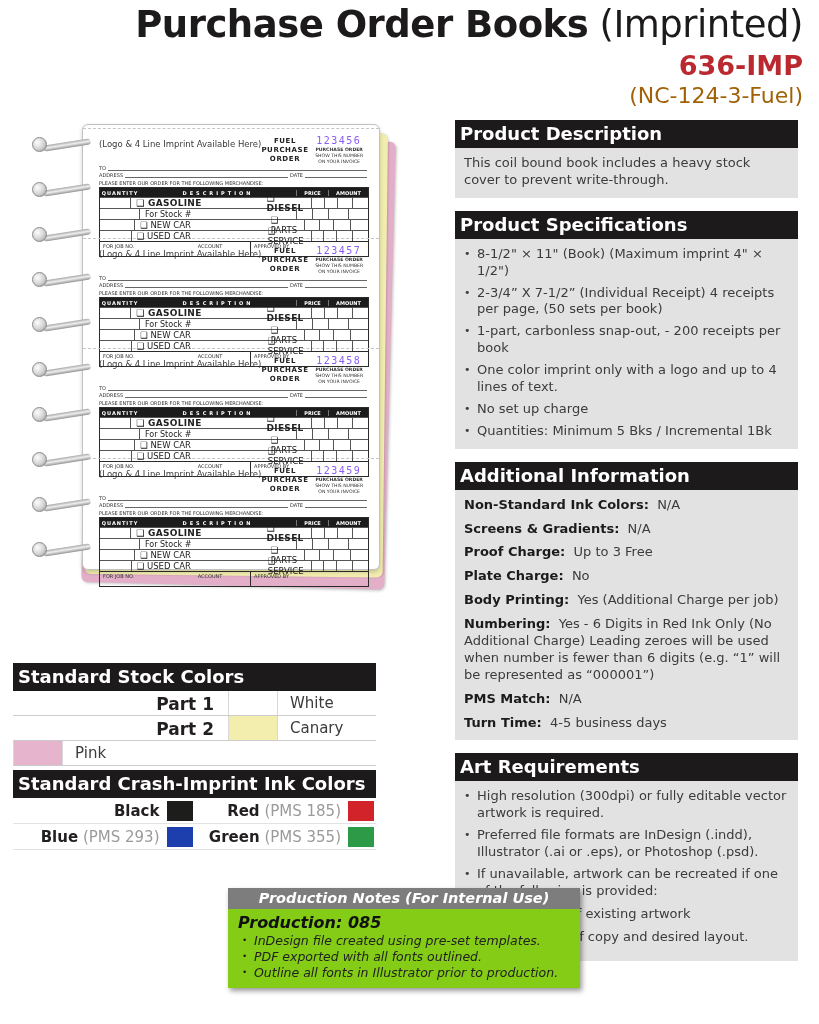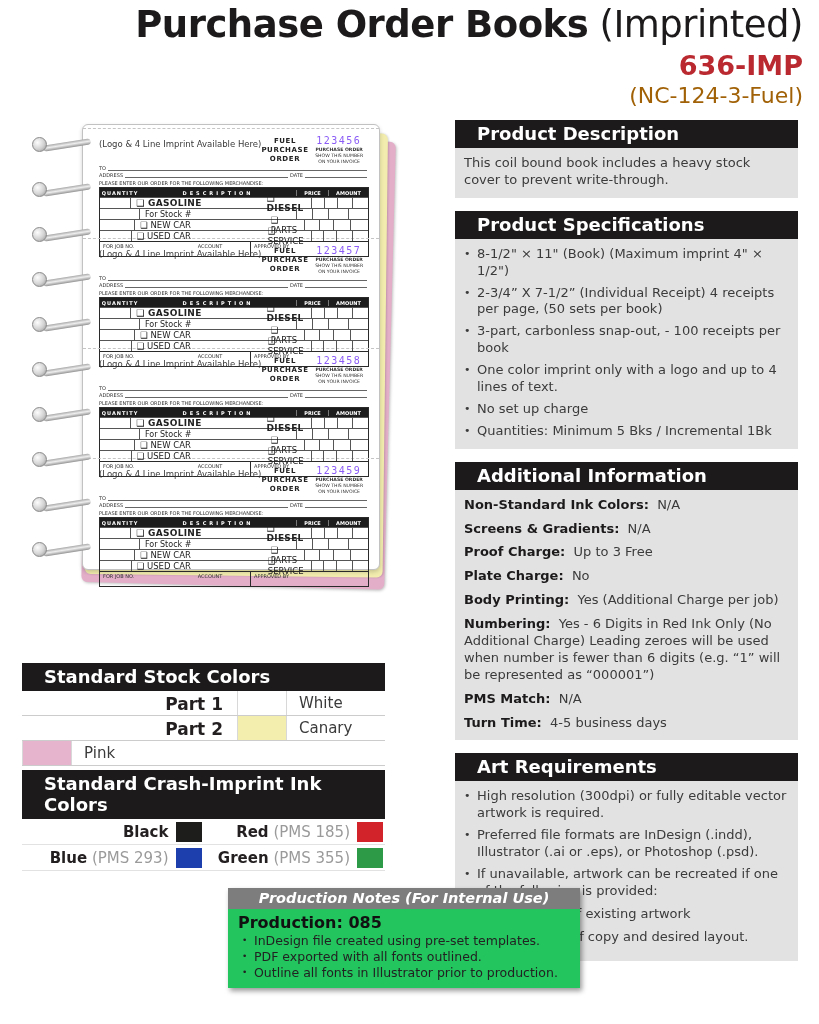--- a/index.html
+++ b/index.html
@@ -10,52 +10,52 @@
   .hdr { position:absolute; top:4px; left:0; right:16px; text-align:right; }
   .hdr h1 { font-size:37px; line-height:1.15; letter-spacing:-0.5px; }
   .t-bold { font-weight:bold; color:#1c1a1b; }
   .t-light { font-weight:normal; color:#1c1a1b; }
   .code { font-size:27px; font-weight:bold; color:#b9292f; margin-top:3px; }
   .subcode { font-size:22px; color:#a16207; margin-top:2px; }
 
   
   .rcol { position:absolute; left:455px; top:120px; width:343px; }
   .sect { margin-bottom:13px; }
-  .sect-bar { background:#1c1a1b; color:#fff; font-weight:bold; font-size:18px; padding:3px 22px 4px; }
+  .sect-bar { background:#1c1a1b; color:#fff; font-weight:bold; font-size:18px; padding:3px 5px 4px; }
   .sect-body { background:#e2e2e2; color:#3b3b3b; font-size:13px; line-height:1.3; padding:7px 9px 9px; }
   .blt { display:flex; margin-bottom:5px; }
   .blt:last-child { margin-bottom:0; }
   .blt .dot { width:13px; flex:0 0 13px; font-size:11px; padding-top:1px; }
   .blt .txt { flex:1; }
   .kv { margin-bottom:7px; }
   .kv:last-child { margin-bottom:0; }
   .kv b { color:#1c1a1b; }
   .numlist { margin:6px 0 0 13px; }
   .numitem { display:flex; margin-bottom:6px; }
   .numitem .n { width:16px; flex:0 0 16px; }
 
   
-  .ltable { position:absolute; left:22px; width:363px; }
+  .ltable { position:absolute; left:13px; width:363px; }
   #stock { top:663px; }
   #crash { top:770px; }
   .ltable .sect-bar { font-size:18px; }
   .stock-row { display:flex; align-items:stretch; border-bottom:1px solid #ccc; background:#fff; height:25px; }
   .stock-part { width:215px; text-align:right; font-weight:bold; font-size:17px; padding:3px 14px 0 0; }
   .stock-sw { width:50px; border-left:1px solid #d8d8d8; border-right:1px solid #d8d8d8; }
   .stock-name { flex:1; font-size:15px; padding:3px 0 0 12px; color:#3b3b3b; }
   .crash-row { display:flex; background:#fff; border-bottom:1px solid #e2e2e2; height:26px; }
   .crash-cell { flex:1; display:flex; align-items:center; justify-content:flex-end; gap:7px; padding:0 2px 0 0;text-align:center; }
   .crash-label { font-size:15px; color:#9a9a9a; white-space:nowrap; }
   .crash-label b { color:#231f20; }
   .crash-sw { width:26px; height:20px; flex:0 0 26px; }
 
   
   .prod { position:absolute; left:228px; top:888px; width:352px; box-shadow:2px 3px 5px rgba(0,0,0,.4); }
   .prod-bar { background:#7d7d7d; color:#fff; font-weight:bold; font-style:italic; font-size:14.5px; text-align:center; padding:2px 4px 3px; }
-  .prod-body { background:#22c55e; padding:4px 10px 7px; }
+  .prod-body { background:#84cc16; padding:4px 10px 7px;font-style:italic; }
   .prod-title { font-weight:bold; font-size:16px; color:#111; margin-bottom:1px; }
   .prod-body .blt { margin:0 0 1px 4px; font-size:12.5px; color:#222; }
   .prod-body .blt .dot { width:12px; flex:0 0 12px; font-size:9px; padding-top:2px; }
 
   
   .book { position:absolute; left:30px; top:122px; width:372px; height:462px; }
   .sheet { position:absolute; border-radius:6px; transform-origin:top left; }
   .sheet.pink { left:63px; top:12px; width:303px; height:448px; background:#e2aec8; transform:rotate(1.5deg); box-shadow:1px 1px 3px rgba(0,0,0,.25); }
   .sheet.canary { left:60px; top:8px; width:298px; height:444px; background:#f2edae; transform:rotate(0.7deg); box-shadow:1px 0 2px rgba(0,0,0,.15); }
   .pageW { position:absolute; left:52px; top:2px; width:298px; height:446px; background:#fff; border:1px solid #c2c2c2; border-radius:6px; box-shadow:0 2px 4px rgba(0,0,0,.18); padding-top:3px; }
@@ -509,21 +509,21 @@
       <div class="blt">
           <span class="dot">•</span>
           <span class="txt">8-1/2" × 11" (Book) (Maximum imprint 4" × 1/2")</span>
         </div>
       <div class="blt">
           <span class="dot">•</span>
           <span class="txt">2-3/4” X 7-1/2” (Individual Receipt) 4 receipts per page, (50 sets per book)</span>
         </div>
       <div class="blt">
           <span class="dot">•</span>
-          <span class="txt">3-part, carbonless snap-out, - 100 receipts per book</span>
+          <span class="txt">1-part, carbonless snap-out, - 200 receipts per book</span>
         </div>
       <div class="blt">
           <span class="dot">•</span>
           <span class="txt">One color imprint only with a logo and up to 4 lines of text.</span>
         </div>
       <div class="blt">
           <span class="dot">•</span>
           <span class="txt">No set up charge</span>
         </div>
       <div class="blt">

